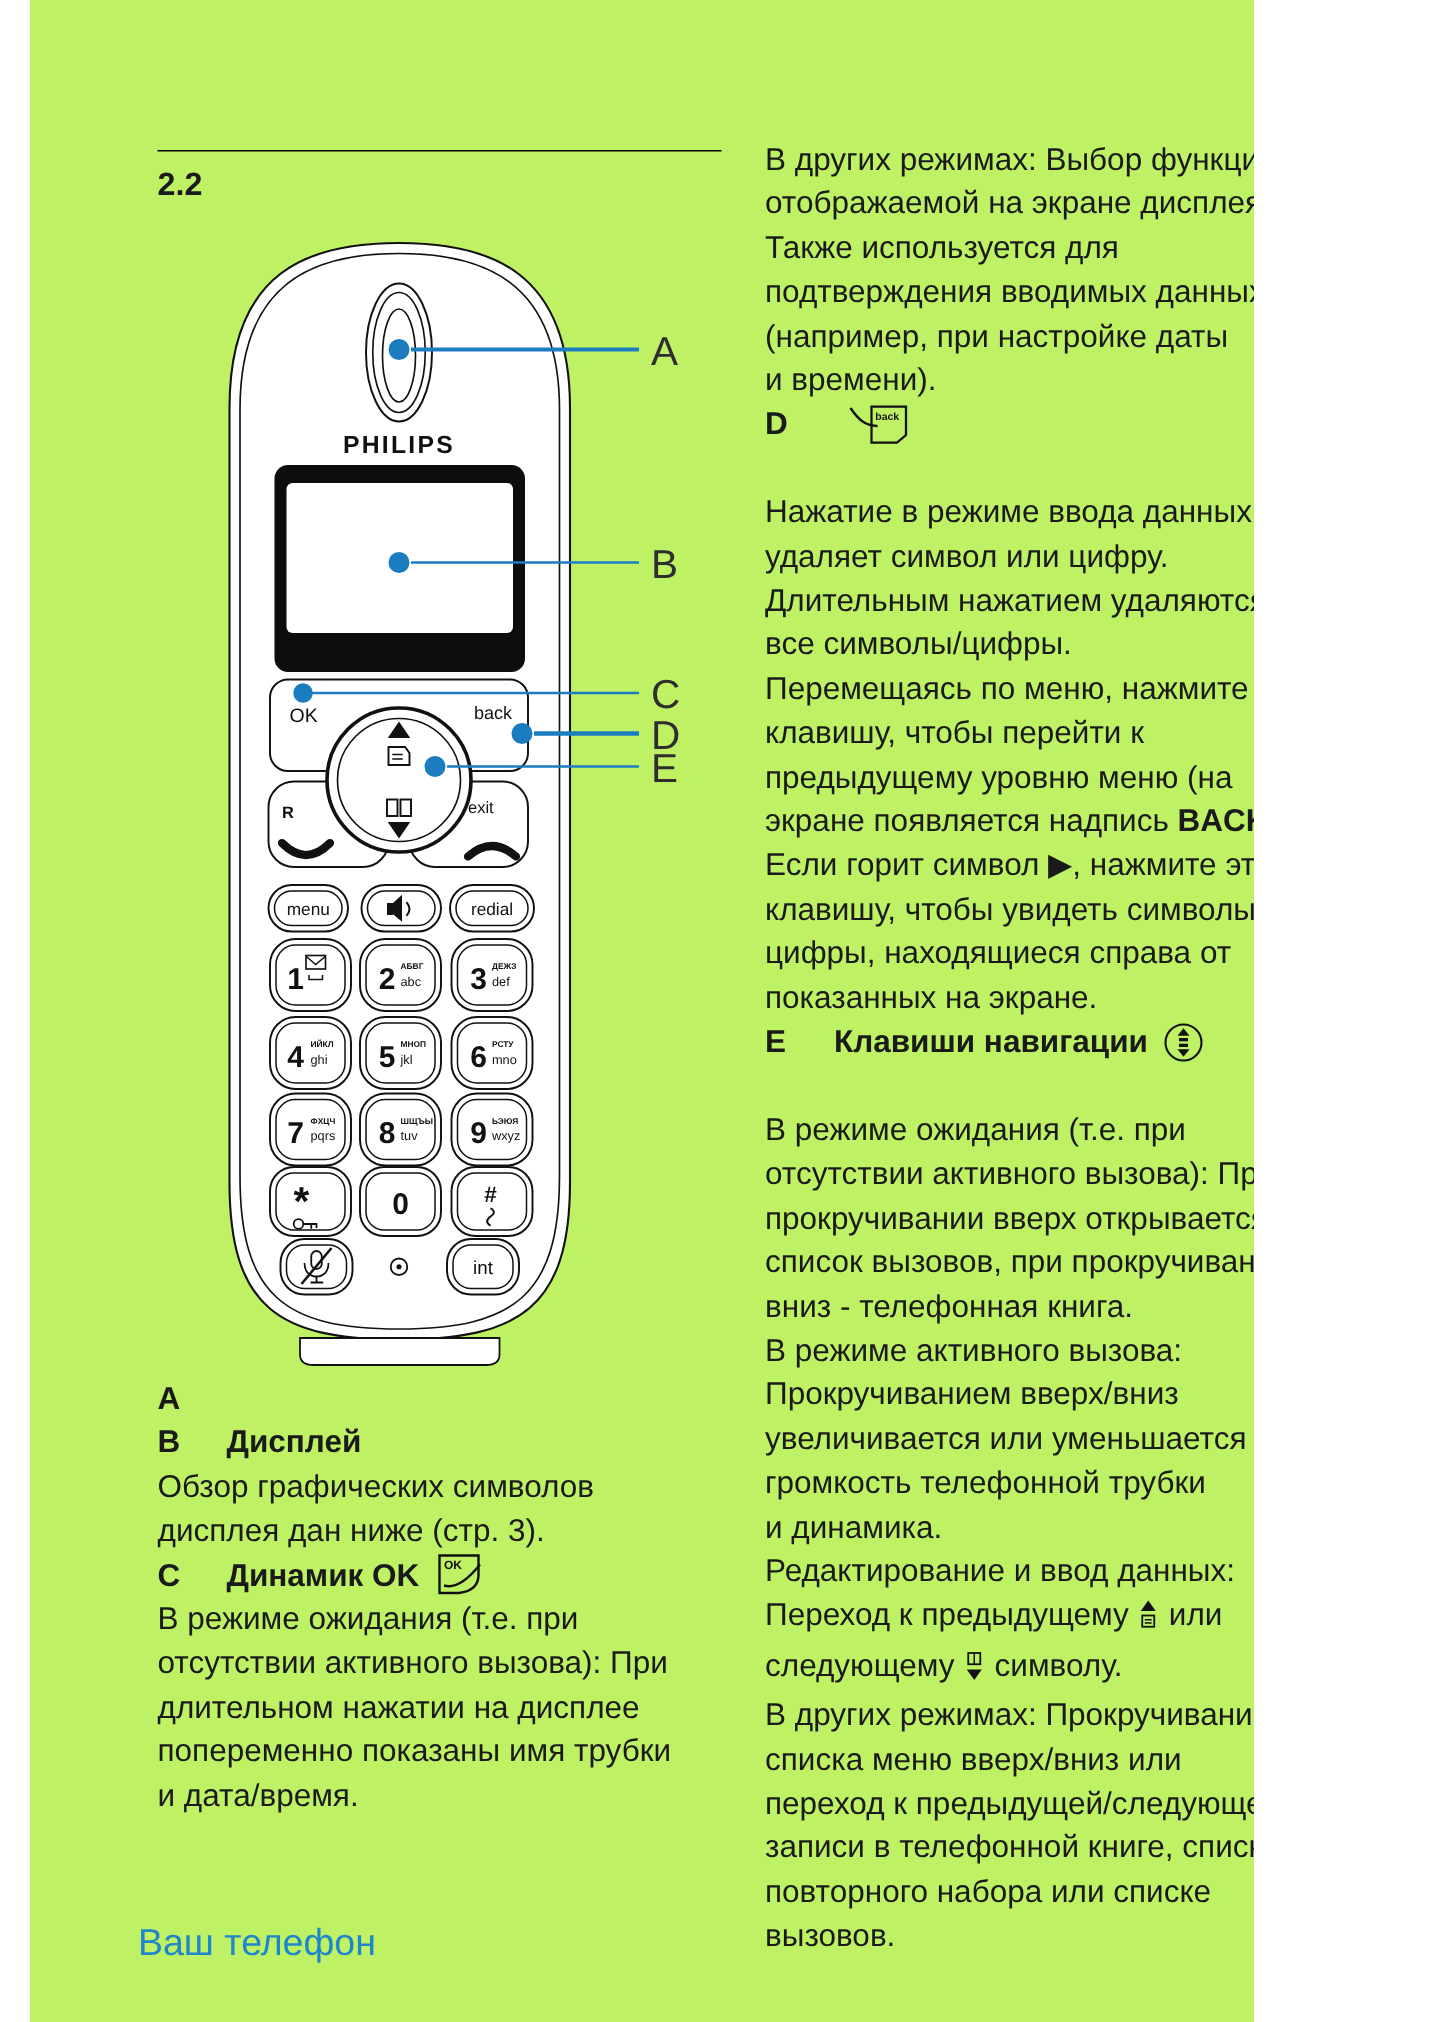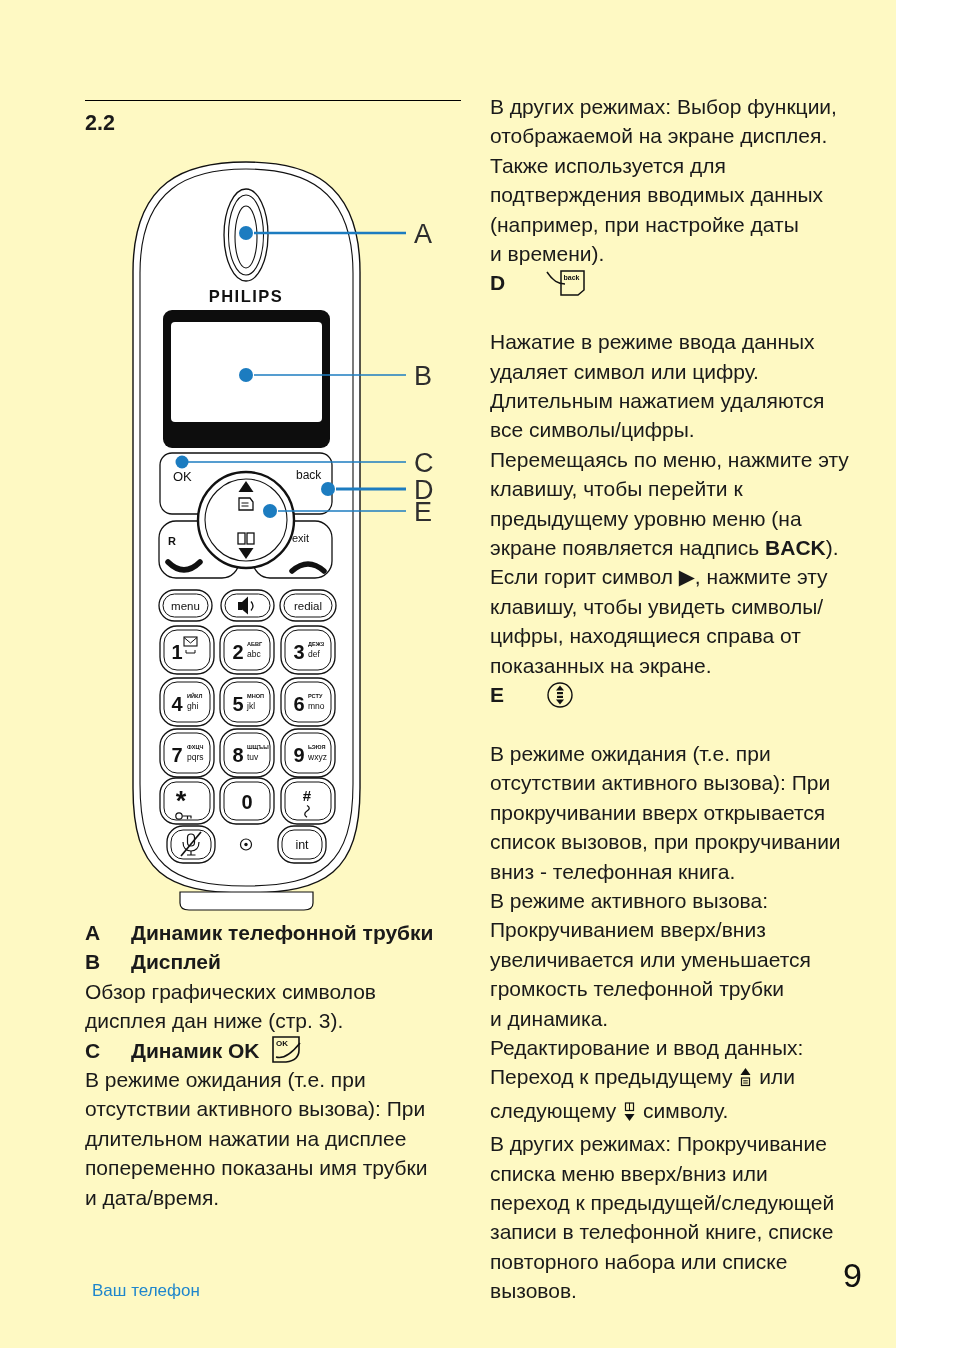--- a/index.html
+++ b/index.html
@@ -1,29 +1,29 @@
 <!DOCTYPE html>
 <html><head>
 <meta charset="utf-8">
 <style>
   html,body{margin:0;padding:0;background:#fff;}
-  .page{position:relative;width:896px;height:1348px;background:#fef9c3;overflow:hidden;
-        font-family:"Liberation Sans",sans-serif;color:#1a1a1a;}
+  .page{position:relative;width:816px;height:1348px;background:#bef264;overflow:hidden;
+        font-family:"Liberation Sans",sans-serif;color:#1a1a1a;margin-left:20px;}
   .rule{position:absolute;left:85px;top:100px;width:376px;border-top:1.6px solid #000;}
   .sec-head{position:absolute;left:85px;top:111px;display:flex;font-size:21.5px;font-weight:bold;}
   .sec-head .num{width:67px;flex:none;}
   .col{position:absolute;font-size:21px;line-height:29.4px;}
   .col-left{left:85px;top:918px;width:400px;}
   .col-right{left:490px;top:92px;width:445px;}
   .pre{white-space:pre-line;}
   .h-item{display:flex;align-items:center;font-weight:bold;height:29.4px;}
   .h-letter{width:46px;flex:none;}
   .h-icon{margin-left:10px;display:inline-flex;}
   .inline-ico{display:inline-block;vertical-align:-4px;}
-  .footer-left{position:absolute;left:92px;top:1281px;font-size:17px;color:#1f86cc;}
+  .footer-left{position:absolute;left:72px;top:1281px;font-size:25px;color:#1f86cc;}
   .page-num{position:absolute;left:843px;top:1256px;font-size:34px;color:#111;}
   svg text{font-family:"Liberation Sans",sans-serif;fill:#111;}
   .callout-letter{font-size:27px;fill:#2e2e2e;}
 </style>
 </head>
 <body>
 
 <div class="page">
 
   <div class="rule"></div>
@@ -231,21 +231,20 @@
     <g>
       <line x1="198" y1="371" x2="326" y2="371" stroke="#1c7cc0" stroke-width="1.6"></line>
       <circle cx="190" cy="371" r="7" fill="#1c7cc0"></circle>
       <text class="callout-letter" x="334" y="381">E</text>
     </g>
   </svg>
 
   <div class="col col-left">
     <div class="h-item">
       <span class="h-letter">A</span>
-      <span>Динамик телефонной трубки</span>
     </div>
     <div class="h-item">
       <span class="h-letter">B</span>
       <span>Дисплей</span>
     </div>
     <div class="pre">Обзор графических символов
 дисплея дан ниже (стр. 3).</div>
     <div class="h-item">
       <span class="h-letter">C</span>
       <span>Динамик OK</span>
@@ -290,20 +289,21 @@
 клавишу, чтобы перейти к
 предыдущему уровню меню (на
 экране появляется надпись </span><span style="font-weight:bold">BACK</span><span>).
 Если горит символ ▶, нажмите эту
 клавишу, чтобы увидеть символы/
 цифры, находящиеся справа от
 показанных на экране.</span>
     </div>
     <div class="h-item">
       <span class="h-letter">E</span>
+      <span>Клавиши навигации</span>
       <span class="h-icon">
         <svg width="28" height="28" viewBox="0 0 28 28">
           <circle cx="14" cy="14" r="12" fill="none" stroke="#111" stroke-width="1.4"></circle>
           <polygon points="14,4.5 10,9.5 18,9.5" fill="#111"></polygon>
           <rect x="11" y="11" width="6" height="2.2" fill="#111"></rect>
           <rect x="11" y="14.8" width="6" height="2.2" fill="#111"></rect>
           <polygon points="14,23.5 10,18.5 18,18.5" fill="#111"></polygon>
         </svg>
       </span>
     </div>

